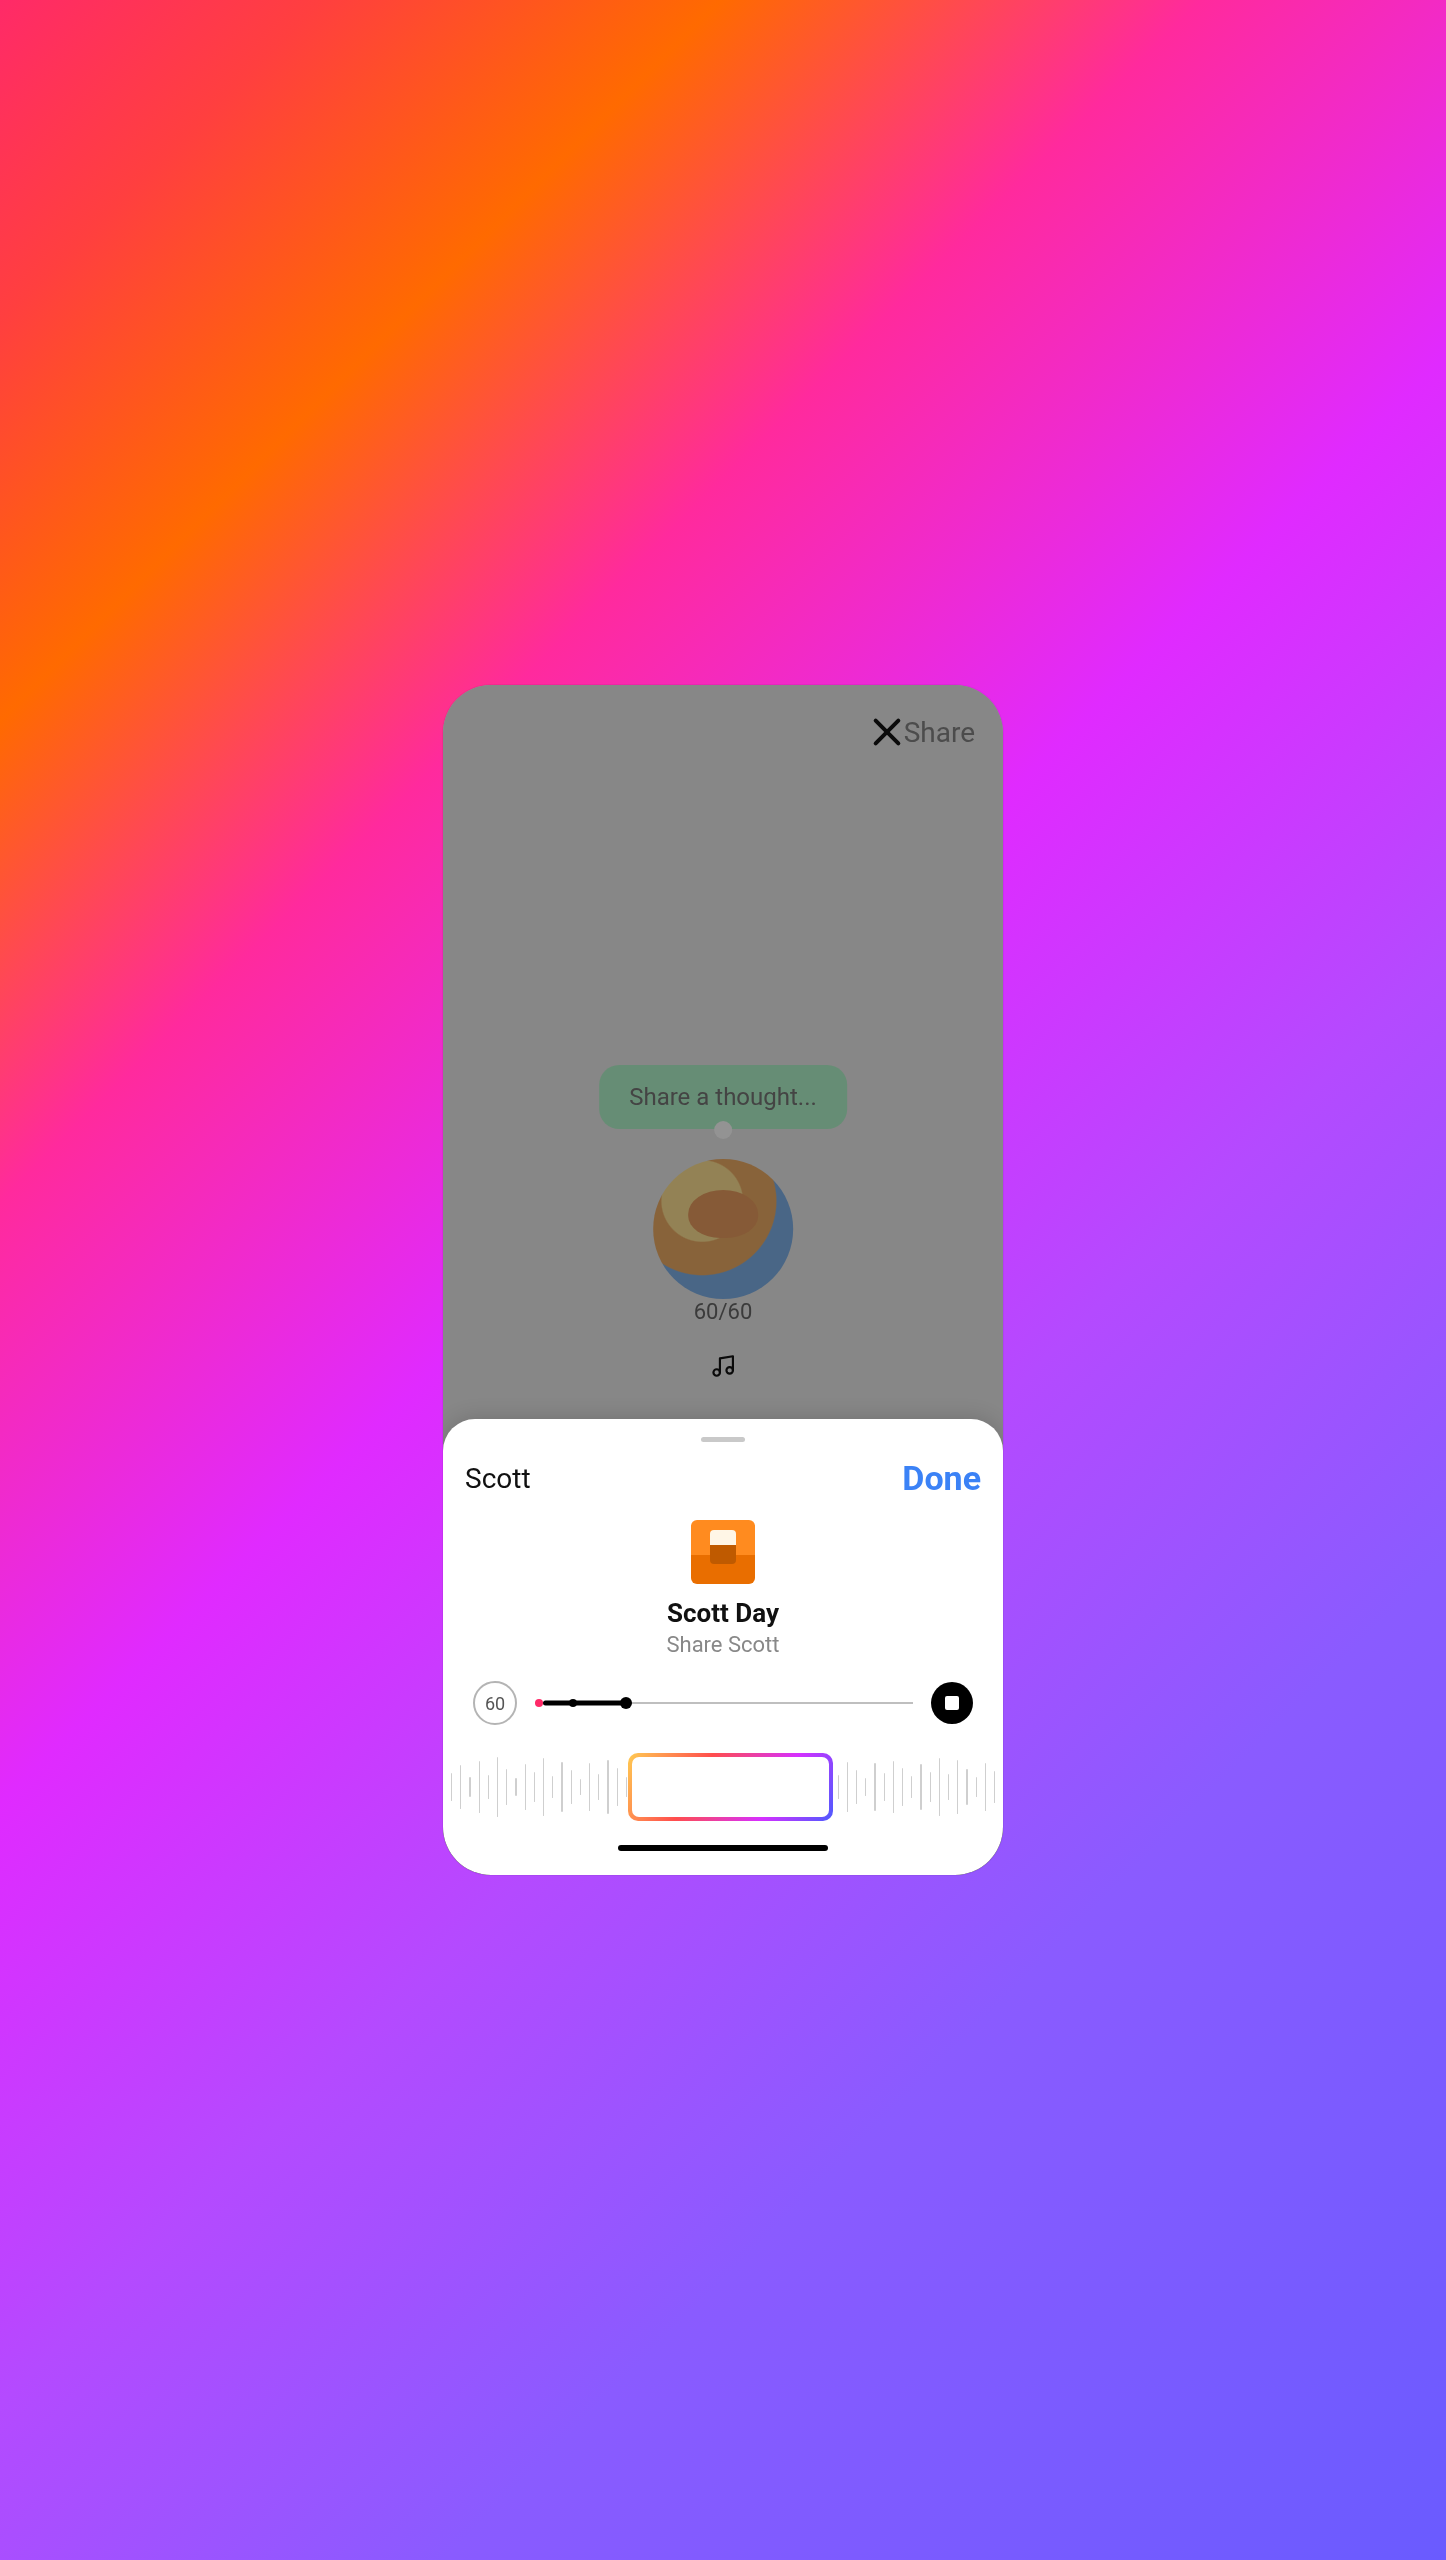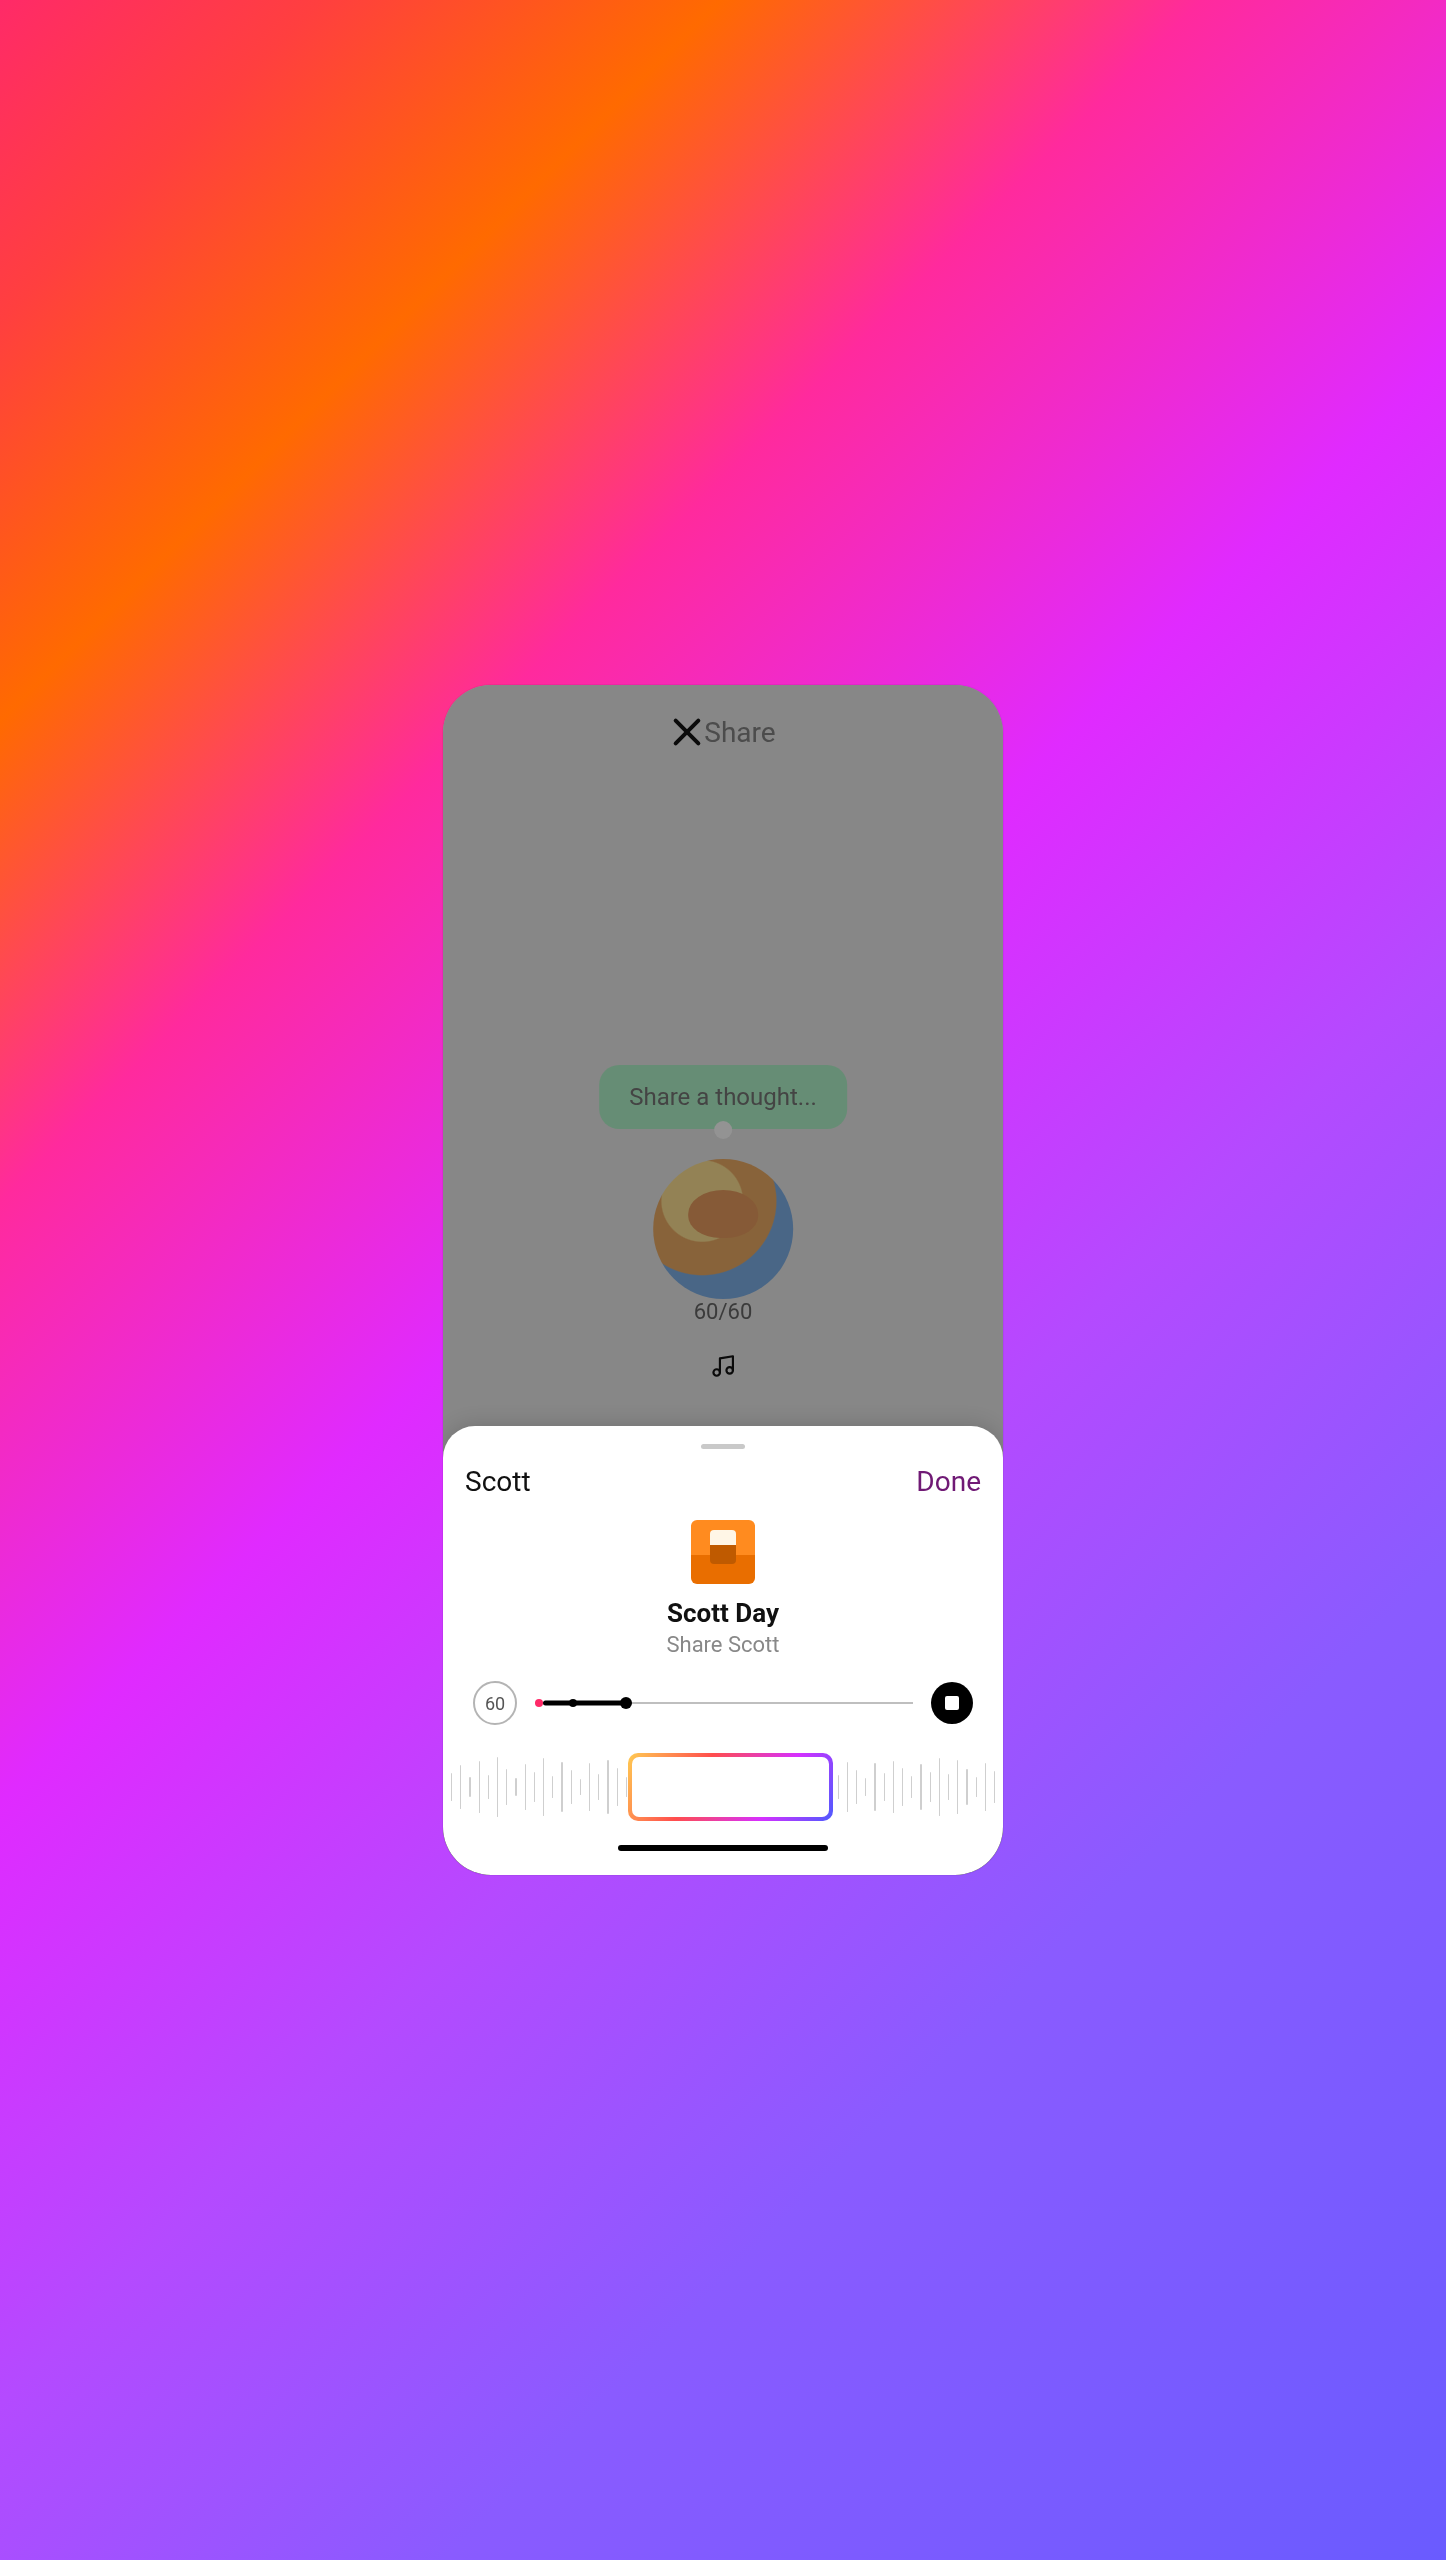--- a/index.html
+++ b/index.html
@@ -32,21 +32,21 @@
 
   
   .compose {
     position: absolute;
     inset: 0;
     background: #d9d9d9;
     filter: brightness(.62) saturate(.6);
   }
   .compose-top {
     display: flex;
-    justify-content: center;
+    justify-content: flex-end;
     align-items: center;
     padding: 30px 28px 0 28px;
   }
   .x-icon {
     width: 34px; height: 34px;
     position: relative;
   }
   .x-icon::before, .x-icon::after {
     content:"";
     position:absolute;
@@ -118,21 +118,21 @@
   .grabber {
     width:44px;height:5px;border-radius:3px;
     background:#c9c9c9;
     margin:0 auto 16px auto;
   }
   .sheet-bar {
     display:flex;justify-content:space-between;align-items:center;
     padding:0 22px 20px 22px;
   }
   .cancel { font-size:28px;color:#111; }
-  .done   { font-size:28px;color:#701a75;font-weight:400; }
+  .done   { font-size:34px;color:#3b82f6;font-weight:700; }
 
   .album {
     width:64px;height:64px;border-radius:6px;
     margin:2px auto 14px auto;
     background:linear-gradient(180deg,#ff8b1f 0 55%,#e96e00 55% 100%);
     position:relative;
   }
   .album::after{
     content:"";
     position:absolute;left:50%;top:42%;

